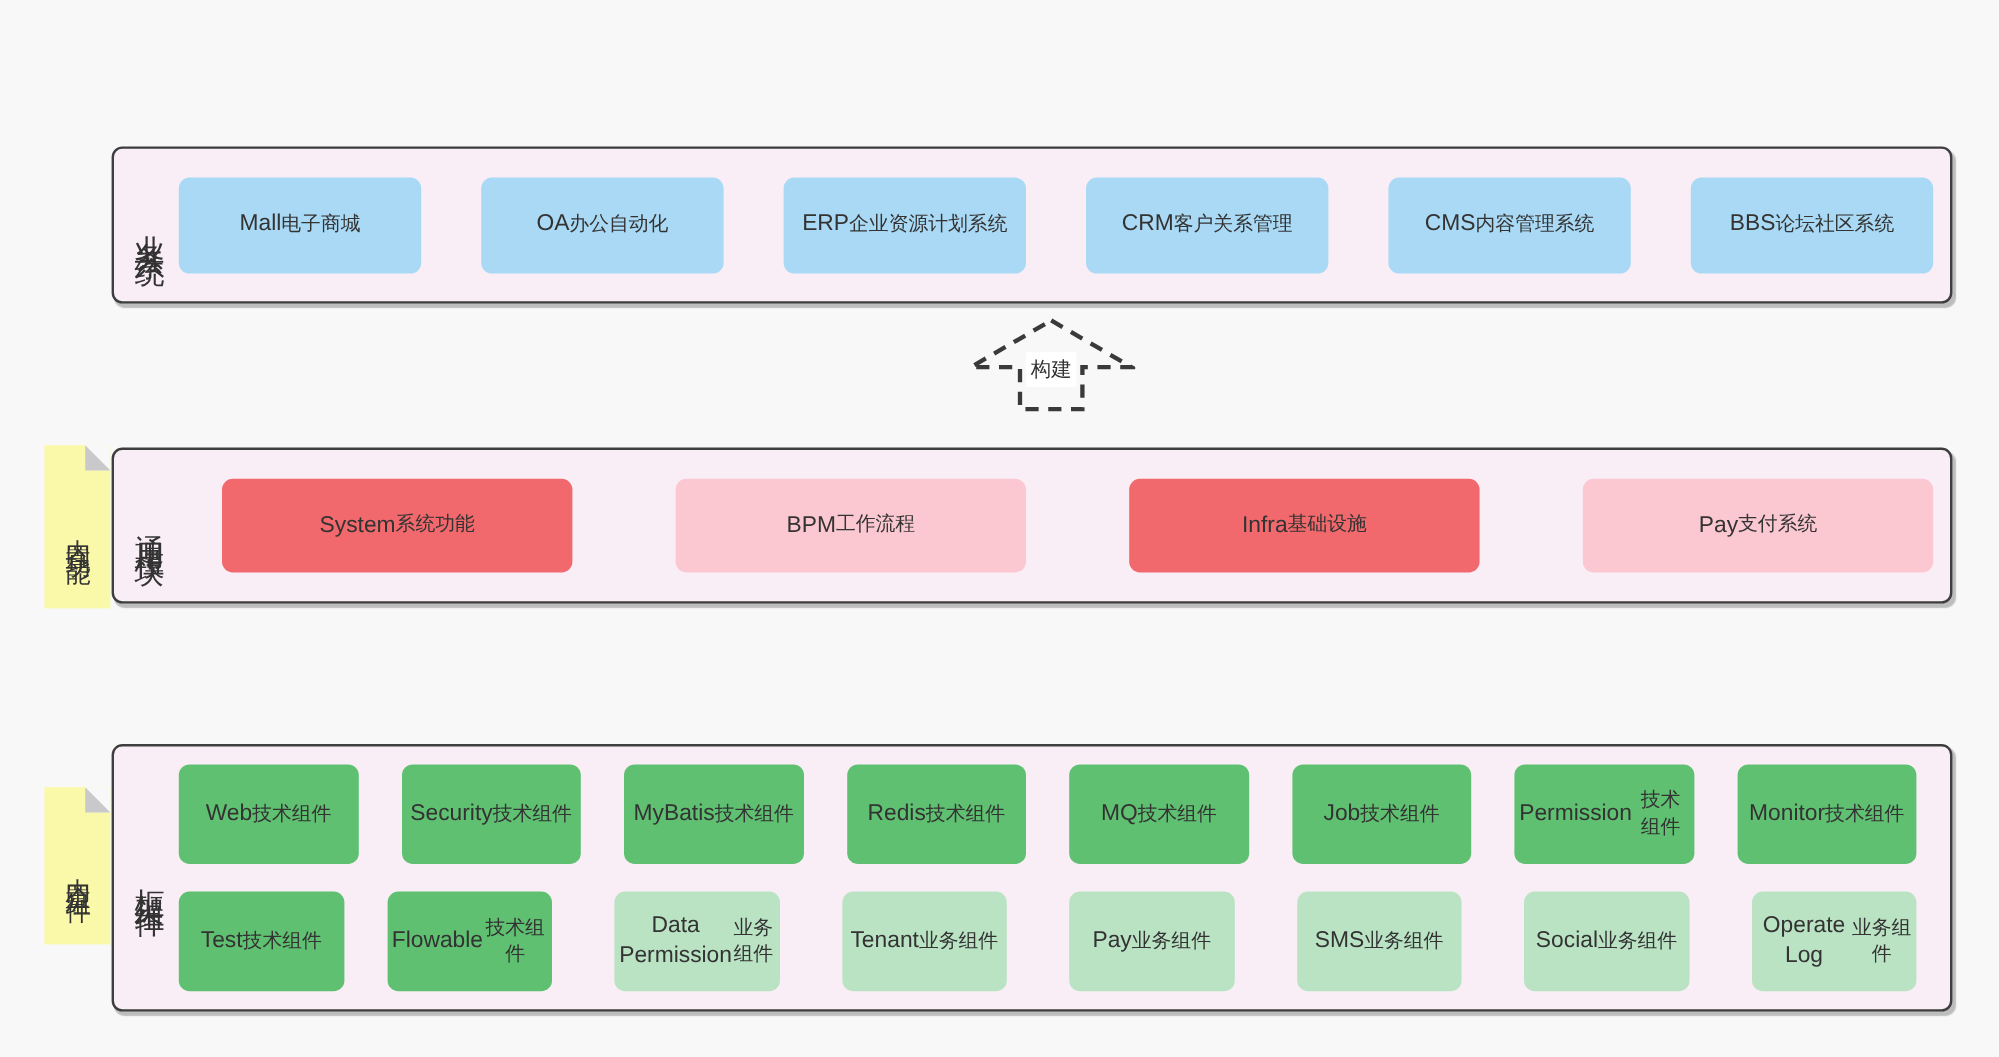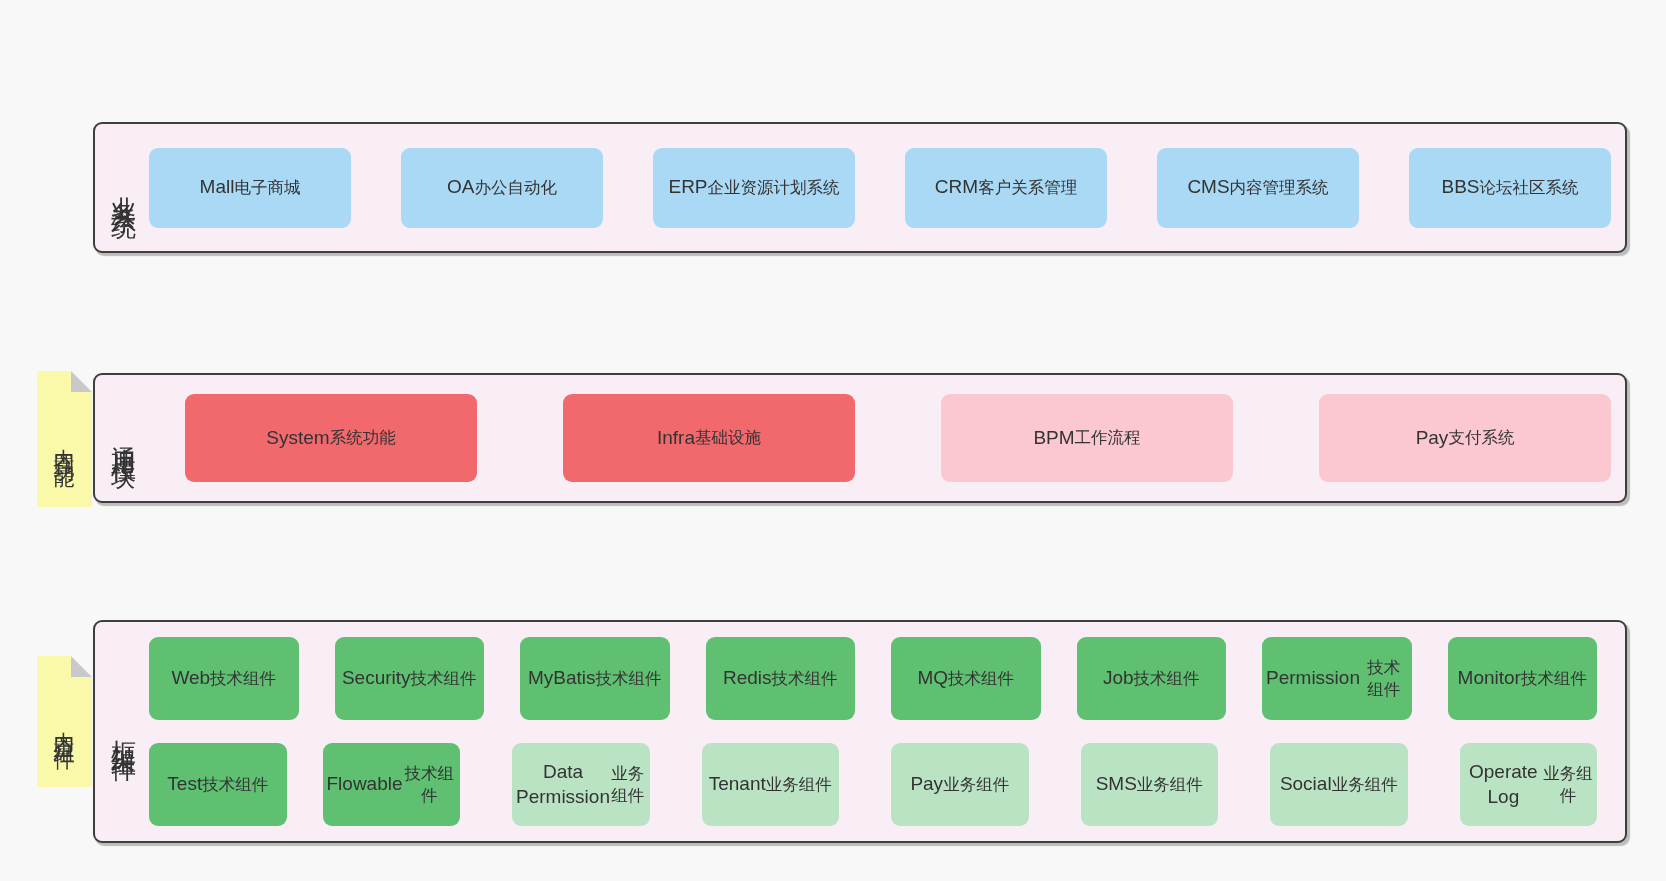--- a/index.html
+++ b/index.html
@@ -54,21 +54,21 @@
     flex: 1;
     height: 80px;
     border-radius: 9px;
     display: flex;
     justify-content: center;
     align-items: center;
     text-align: center;
     color: var(--ink, #333);
     padding: 2px 4px;
   }
-  .panel-mid .box { height: 88px; margin-left: 36px; }
+  .panel-mid .box { height: 78px; margin-left: 36px; }
   .grid-wrap .box { height: 83px; }
 
   .box-name { font-size: 19px; line-height: 1.28; }
   .box-desc { font-size: 16.5px; line-height: 1.3; }
 
   .box-blue       { background: var(--blue, #a9d9f4); }
   .box-red        { background: var(--red, #f1696d); }
   .box-pink       { background: var(--pink, #fbc8d2); }
   .box-green      { background: var(--green, #5fc071); }
   .box-lightgreen { background: var(--lightgreen, #bae3c4); margin-left: 16px; }
@@ -147,35 +147,41 @@
           <div class="box-name">CMS</div>
           <div class="box-desc">内容管理系统</div>
         </div>
         <div class="box box-blue">
           <div class="box-name">BBS</div>
           <div class="box-desc">论坛社区系统</div>
         </div>
       </div>
   </section>
 
+  <div class="arrow arrow-1">
+    <svg viewBox="0 0 140 80">
+      <polygon points="70,3 137,42 96,42 96,77 44,77 44,42 3,42" fill="none" stroke="#3a3a3a" stroke-width="3.6" stroke-dasharray="11 8" stroke-linejoin="miter"></polygon>
+    </svg>
+    <span class="arrow-label">构建</span>
+  </div>
 
   <section class="panel panel-mid">
     <div class="v-label">通用模块</div>
     <div class="boxes">
         <div class="box box-red">
           <div class="box-name">System</div>
           <div class="box-desc">系统功能</div>
         </div>
+        <div class="box box-pink">
+          <div class="box-name">BPM</div>
+          <div class="box-desc">工作流程</div>
+        </div>
         <div class="box box-red">
           <div class="box-name">Infra</div>
           <div class="box-desc">基础设施</div>
-        </div>
-        <div class="box box-pink">
-          <div class="box-name">BPM</div>
-          <div class="box-desc">工作流程</div>
         </div>
         <div class="box box-pink">
           <div class="box-name">Pay</div>
           <div class="box-desc">支付系统</div>
         </div>
       </div>
   </section>
 
 
   <section class="panel panel-bot">

